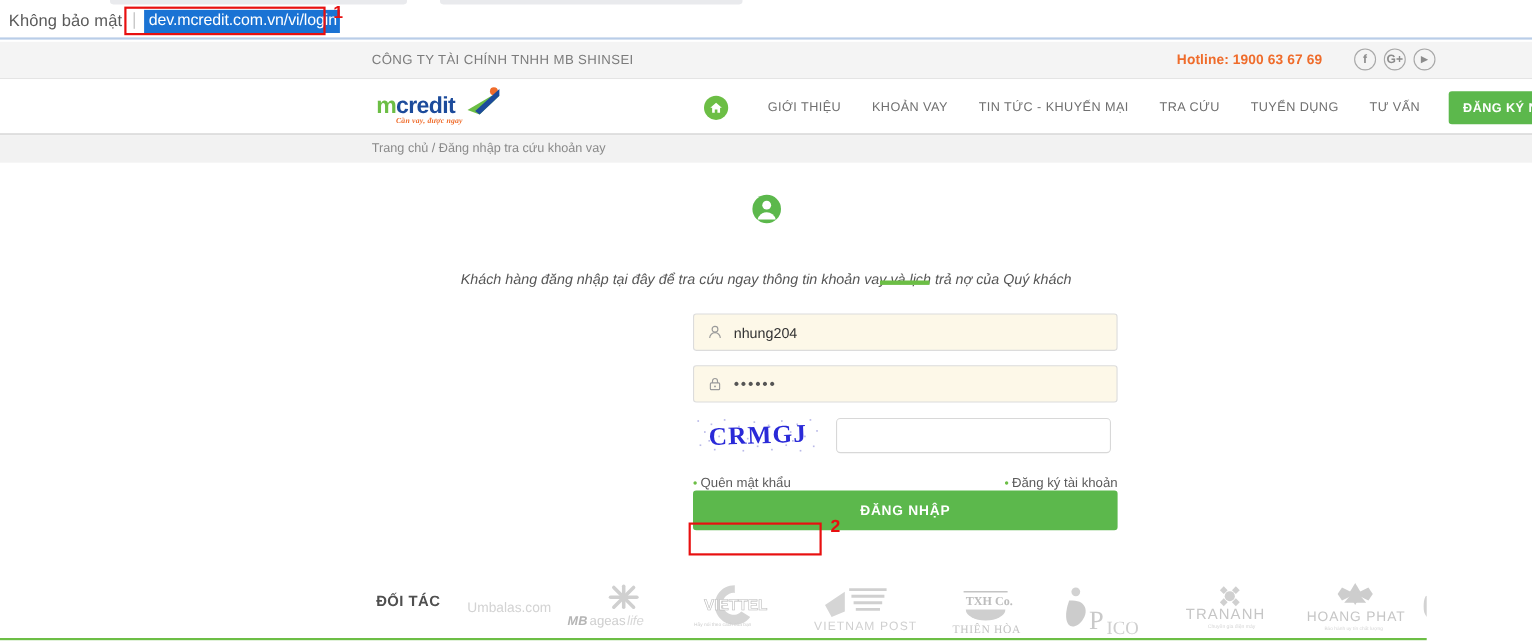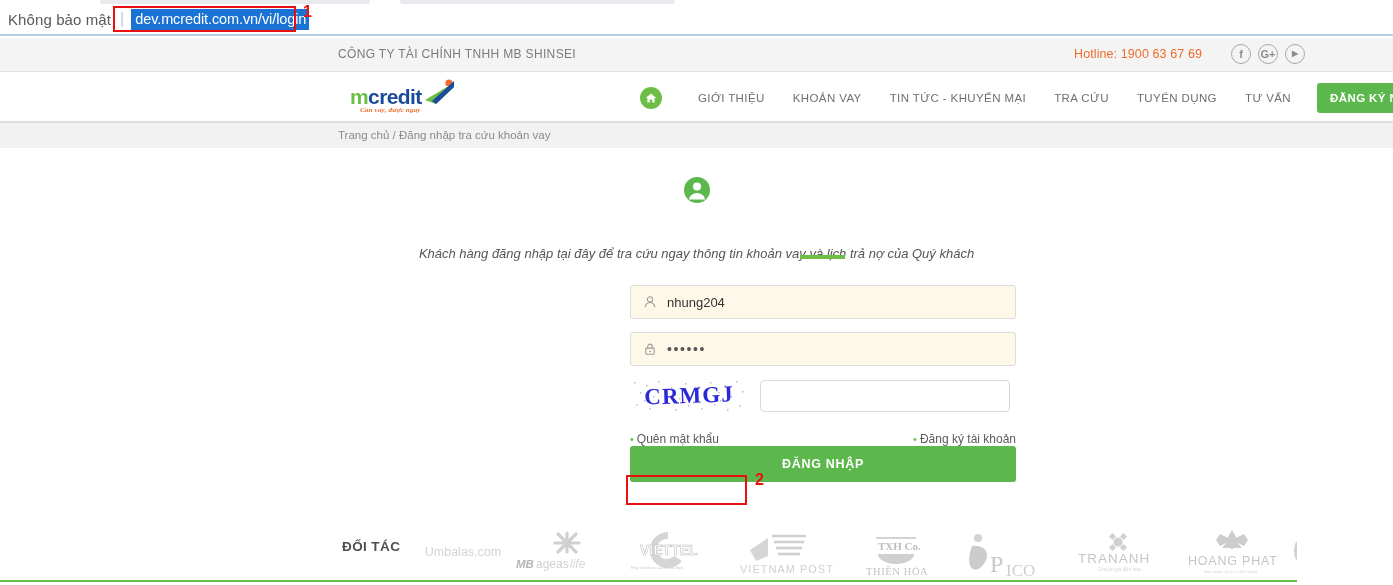--- a/index.html
+++ b/index.html
@@ -57,21 +57,21 @@
     position: absolute; left: 0; top: 38px; width: 1393px; height: 34px;
     background: #f4f4f4; border-bottom: 1px solid #e3e3e3;
   }
   #company-name {
     position: absolute; left: 338px; top: 9px;
     font-size: 12px; color: #7b7b7b; letter-spacing: .35px;
     font-family: "Liberation Sans", sans-serif;
   }
   #hotline {
     position: absolute; right: 191px; top: 9px;
-    font-size: 12.5px; color: #ef6c2b; font-weight: normal; letter-spacing: .1px;
+    font-size: 12.5px; color: #ef6c2b; font-weight: bold; letter-spacing: .1px;
   }
   #social-icons {
     position: absolute; right: 88px; top: 6px;
     display: flex; gap: 7px; align-items: center;
   }
   .soc {
     width: 20px; height: 20px; border-radius: 50%;
     border: 1.2px solid #a8a8a8; color: #8c8c8c;
     display: flex; align-items: center; justify-content: center;
     font-size: 11px; font-weight: bold; line-height: 1;
@@ -79,21 +79,21 @@
   .soc.yt { font-size: 8px; }
 
   
   #header {
     position: absolute; left: 0; top: 72px; width: 1393px; height: 51px;
     background: #ffffff; border-bottom: 2px solid #dedede;
   }
   #logo {
     position: absolute; left: 338px; top: 5px; width: 120px; height: 42px;
   }
-  #logo-word { position: absolute; left: 12px; top: 8px; font-size: 21px; font-weight: bold; letter-spacing: -.6px; }
+  #logo-word { position: absolute; left: 4px; top: 8px; font-size: 21px; font-weight: bold; letter-spacing: -.6px; }
   #logo-word .m { color: #6cbe45; }
   #logo-word .credit { color: #1c4b9b; }
   #logo-tag {
     position: absolute; left: 22px; top: 29px; font-size: 7px;
     color: #ef6c2b; font-style: italic; font-weight: bold;
     font-family: "Liberation Serif", serif; letter-spacing: .2px;
   }
   #logo-swoosh { position: absolute; left: 85px; top: 2px; }
 
   #nav { position: absolute; left: 640px; top: 0; height: 51px; display: flex; align-items: center; gap: 0; }

